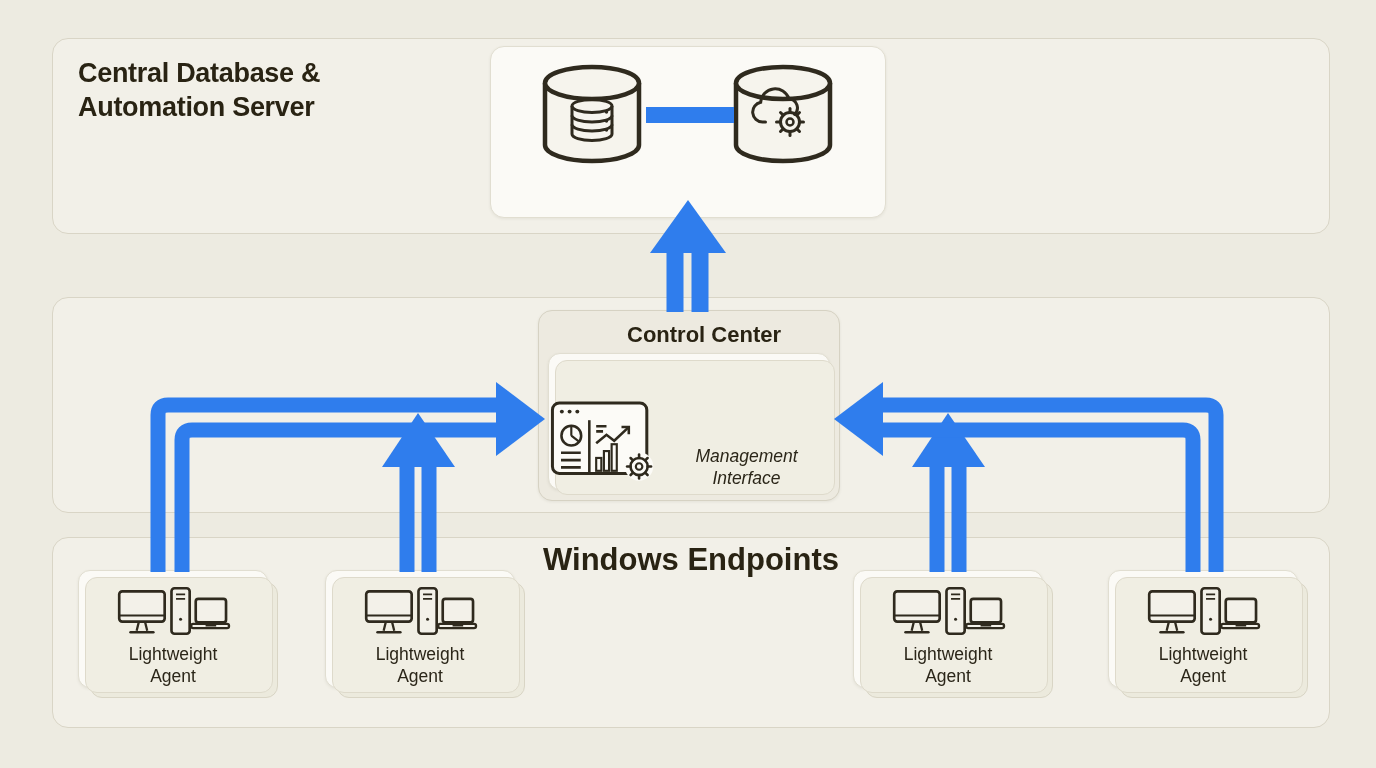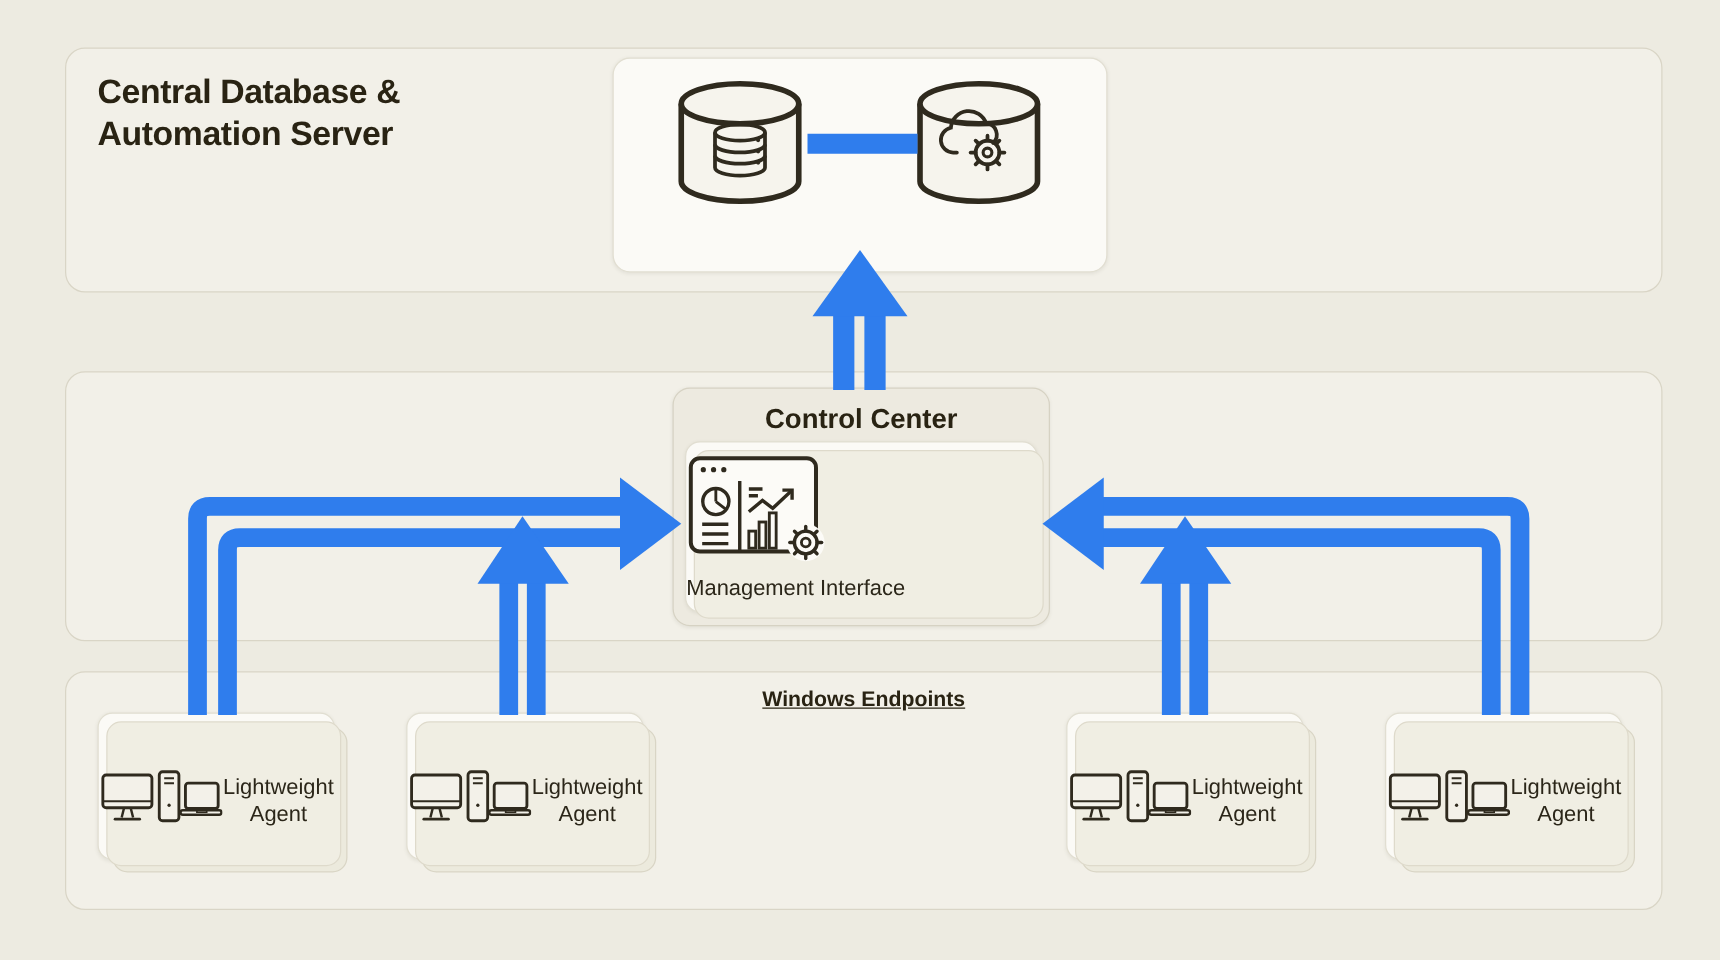--- a/index.html
+++ b/index.html
@@ -16,40 +16,40 @@
   #stage{position:relative;width:1376px;height:768px;background:var(--canvas);overflow:hidden;padding-left:12px;}
 
   .band{position:absolute;left:52px;width:1278px;background:var(--panel);
         border:1px solid #d9d5c6;border-radius:16px;}
   #band-central{top:38px;height:196px;}
   #band-control{top:297px;height:216px;}
   #band-endpoints{top:537px;height:191px;}
 
   .big-heading{position:absolute;font-weight:bold;color:var(--ink);white-space:pre-line;}
   #central-heading{left:78px;top:56px;font-size:27px;line-height:34px;letter-spacing:-0.3px;width:430px;}
-  #endpoints-heading{left:52px;top:546px;width:1278px;text-align:center;font-size:17px;line-height:28px;text-decoration:underline;}
+  #endpoints-heading{left:52px;top:546px;width:1278px;text-align:center;font-size:31px;line-height:28px;}
 
   .card{position:absolute;background:var(--card);border:1px solid #e1ded1;border-radius:14px;
         box-shadow:0 1px 3px rgba(70,60,35,.08);z-index:2;}
 
   #top-box{left:490px;top:46px;width:396px;height:172px;}
 
   #cc-box{left:538px;top:310px;width:302px;height:191px;background:#edeae0;border-color:#d6d2c3;}
-  #cc-heading{position:absolute;left:0;top:11px;width:100%;text-align:center;
+  #cc-heading{position:absolute;left:15px;top:11px;width:100%;text-align:center;
               font-size:22px;font-weight:bold;color:var(--ink);}
   #mgmt-box{left:548px;top:353px;width:282px;height:137px;border-radius:12px;
-            display:flex;flex-direction:column;align-items:flex-start;}
+            display:flex;align-items:flex-end;font-style:italic;}
 
   .stack::before{content:"";position:absolute;inset:0;transform:translate(6px,6px);
                  border-radius:12px;background:#f0eee3;border:1px solid #dedacb;z-index:-1;}
   .stack-deep::after{content:"";position:absolute;inset:0;transform:translate(11px,11px);
                  border-radius:12px;background:#eceadd;border:1px solid #d9d5c5;z-index:-2;}
 
   .agent-box{top:570px;width:190px;height:118px;border-radius:12px;
-             display:flex;flex-direction:row;align-items:center;padding-top:15px;}
+             display:flex;flex-direction:column;align-items:center;padding-top:15px;}
   #agent-1{left:78px;}  #agent-2{left:325px;}  #agent-3{left:853px;}  #agent-4{left:1108px;}
 
   .node-label{font-size:17.5px;line-height:22px;color:#2b2619;text-align:center;white-space:pre-line;}
   #db-label{position:absolute;left:522px;top:180px;width:140px;}
   #auto-label{position:absolute;left:713px;top:169px;width:140px;}
   #mgmt-label{margin-top:4px;}
   .agent-box .node-label{margin-top:7px;}
 
   #flow-label{position:absolute;left:730px;top:259px;width:460px;font-size:20px;
               line-height:26px;color:#221e14;}

